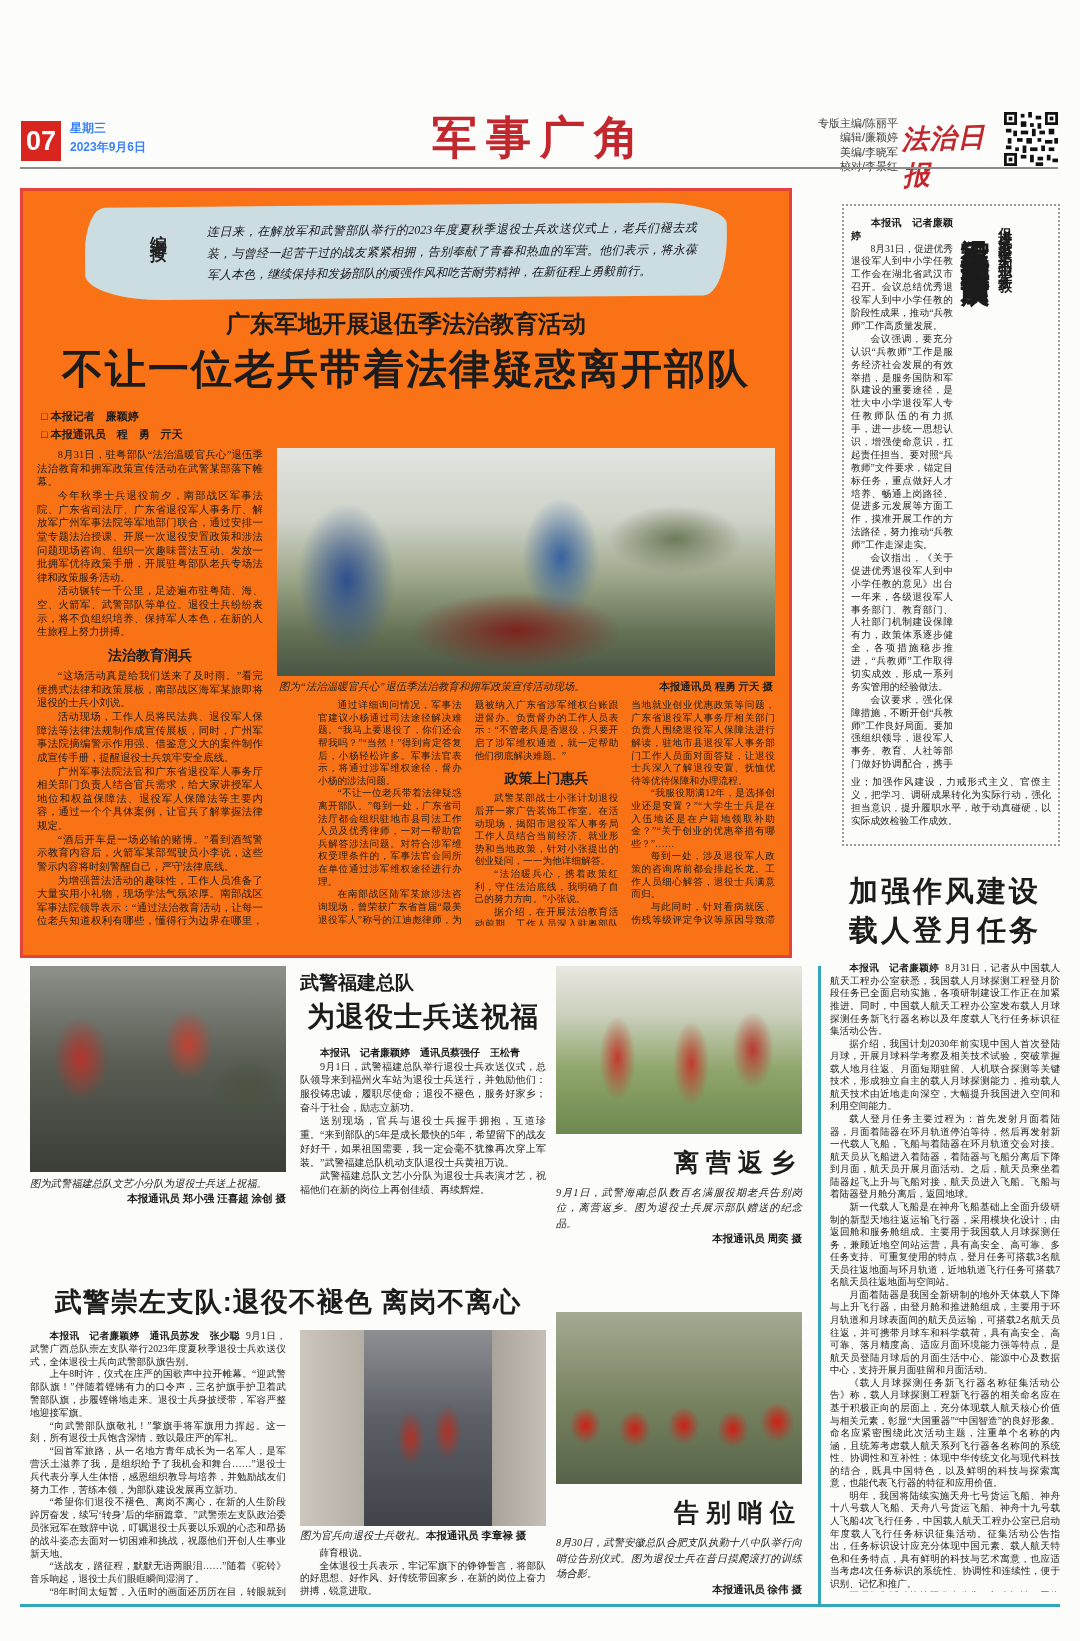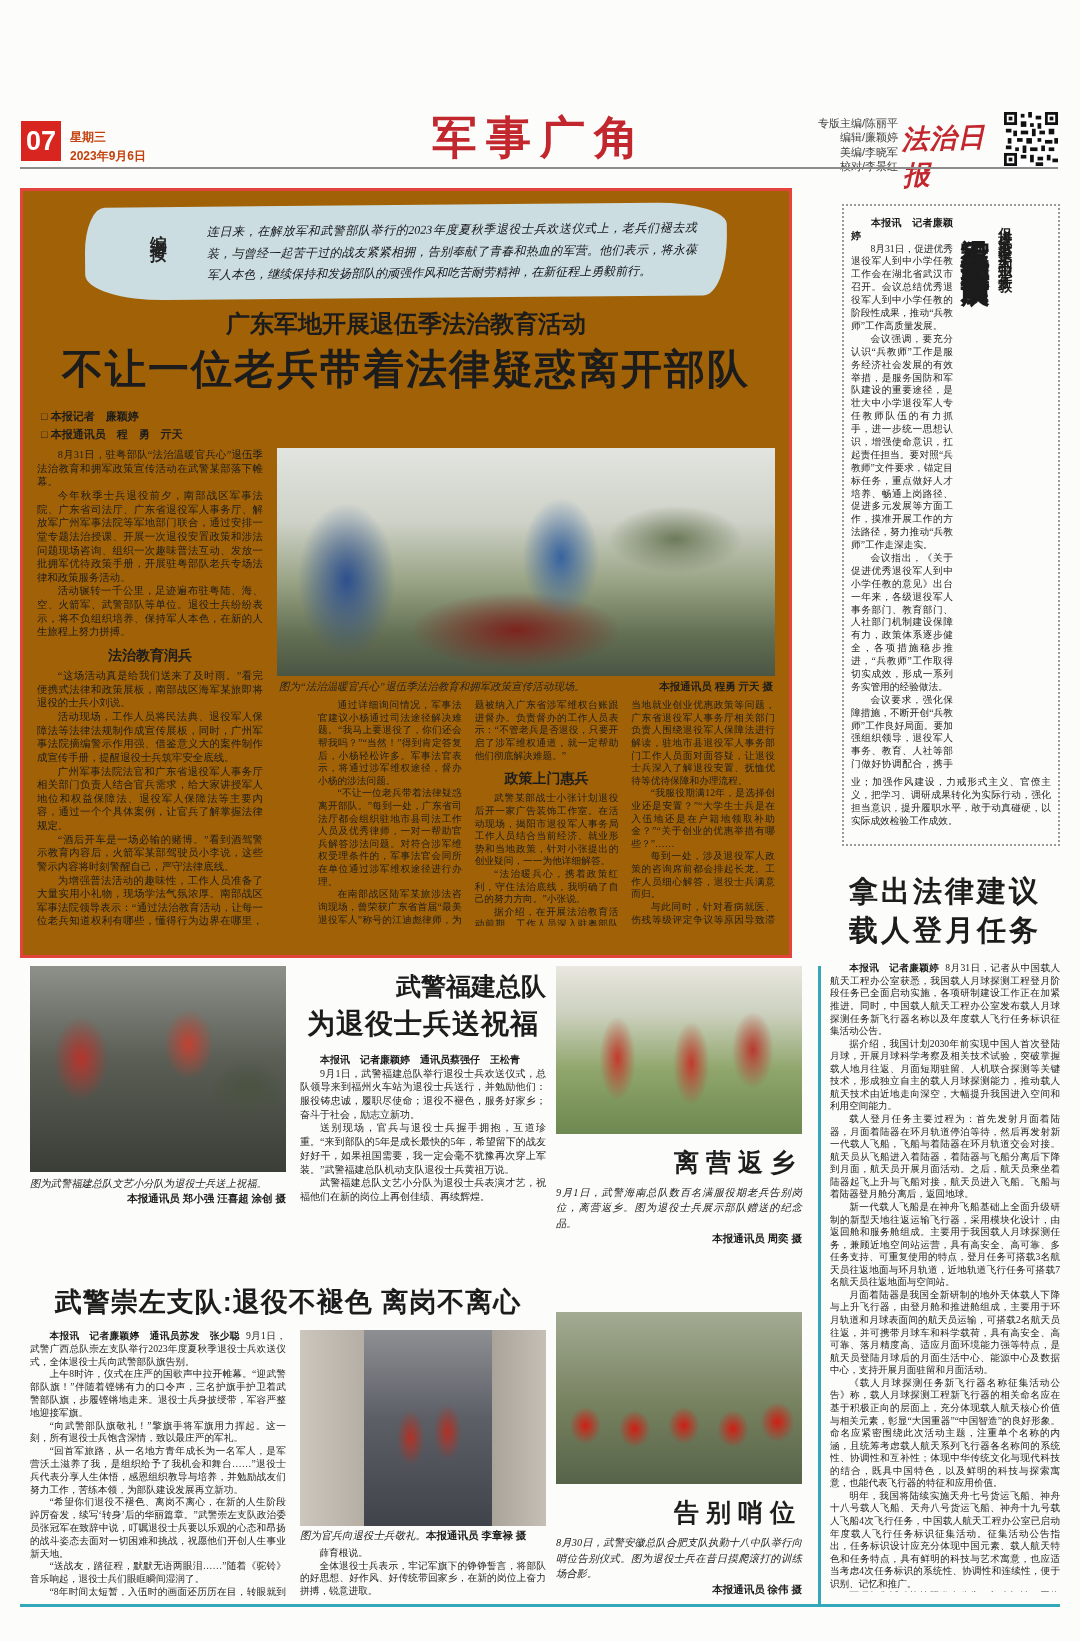--- a/index.html
+++ b/index.html
@@ -2,33 +2,33 @@
 <html><head>
 <meta charset="utf-8">
 <style>
   html,body{margin:0;padding:0;background:#e9e9e7;}
   .page{position:relative;width:1080px;height:1641px;background:#fcfcfb;margin:0 auto;overflow:hidden;
         font-family:"Liberation Serif","DejaVu Serif",serif;color:#1c1c1c;}
   
   .pagenum{position:absolute;left:21px;top:121px;width:40px;height:40px;background:#d8251f;color:#fff;
            font-family:"Liberation Sans","DejaVu Sans",sans-serif;font-weight:900;font-size:27px;
            display:flex;align-items:center;justify-content:center;}
-  .daybox{position:absolute;left:70px;top:128px;font-family:"Liberation Sans","DejaVu Sans",sans-serif;
-          font-size:12px;font-weight:700;color:#c2410c;line-height:1.55;}
+  .daybox{position:absolute;left:70px;top:119px;font-family:"Liberation Sans","DejaVu Sans",sans-serif;
+          font-size:12px;font-weight:700;color:#3b82f6;line-height:1.55;}
   .section-title{position:absolute;left:340px;top:108px;width:400px;text-align:center;color:#c1272d;
           font-family:"Liberation Sans","DejaVu Sans",sans-serif;font-weight:900;font-size:45px;letter-spacing:9px;}
   .credits{position:absolute;left:752px;top:116px;width:146px;text-align:right;
           font-family:"Liberation Sans","DejaVu Sans",sans-serif;font-size:11px;color:#444;line-height:1.3;}
   .masthead{position:absolute;left:902px;top:120px;width:104px;color:#c1272d;font-weight:900;font-size:27px;
           font-style:italic;letter-spacing:1px;transform:rotate(-2deg);font-family:"Liberation Serif","DejaVu Serif",serif;}
   .qr{position:absolute;left:1004px;top:112px;width:54px;height:54px;}
   .hrule{position:absolute;left:20px;top:167px;width:1038px;height:2px;background:#8d8d8d;}
   
   .featured{position:absolute;left:20px;top:188px;width:772px;height:770px;border:3px solid #e2433a;
-            box-sizing:border-box;padding:10px 14px;overflow:hidden;background:#a16207;}
+            box-sizing:border-box;padding:10px 14px;overflow:hidden;background:#f97316;}
   .note{position:relative;width:642px;margin:4px auto 0;background:#cbdde0;min-height:84px;
         border-radius:20px 70px 24px 80px/45px 22px 60px 26px;transform:rotate(-.5deg);
         padding:15px 30px 13px 122px;box-sizing:border-box;}
   .note-label{position:absolute;left:62px;top:14px;writing-mode:vertical-rl;font-weight:700;font-size:17px;
         letter-spacing:5px;font-family:"Liberation Sans","DejaVu Sans",sans-serif;color:#222;}
   .note-text{font-size:12px;line-height:1.8;font-style:italic;text-align:justify;color:#15151a;}
   .kicker{text-align:center;font-family:"Liberation Sans","DejaVu Sans",sans-serif;font-weight:700;
         font-size:24px;margin-top:10px;}
   .headline{text-align:center;font-family:"Liberation Sans","DejaVu Sans",sans-serif;font-weight:900;
         font-size:41px;letter-spacing:2px;margin-top:2px;}
@@ -55,21 +55,21 @@
   .fujian-photo-block{position:absolute;left:30px;top:966px;width:256px;}
   .fujian-photo{height:206px;background:
      radial-gradient(40px 60px at 20% 45%,#b5342c 0%,rgba(181,52,44,0) 70%),
      radial-gradient(36px 50px at 62% 38%,#c04233 0%,rgba(192,66,51,0) 70%),
      radial-gradient(50px 40px at 85% 60%,#4a5240 0%,rgba(74,82,64,0) 75%),
      linear-gradient(180deg,#8e918a 0%,#5a5e55 45%,#3a3e37 100%);}
   .block-cap{font-size:10.3px;font-style:italic;line-height:1.5;margin-top:4px;text-align:justify;}
   .block-credit{font-size:10.5px;font-weight:700;font-family:"Liberation Sans","DejaVu Sans",sans-serif;
      text-align:right;margin-top:1px;}
   .fujian-art{position:absolute;left:300px;top:970px;width:246px;}
-  .f-kicker{font-size:25px;font-weight:700;text-align:right;font-family:"Liberation Sans","DejaVu Sans",sans-serif;}
+  .f-kicker{font-size:19px;font-weight:700;text-align:left;font-family:"Liberation Sans","DejaVu Sans",sans-serif;}
   .f-headline{font-size:28px;font-weight:900;text-align:center;letter-spacing:1px;margin:2px 0 10px;
      font-family:Liberation Serif, serif;}
   .art-body{font-size:10px;line-height:1.37;text-align:justify;}
   .art-body p{margin:0;text-indent:2em;}
   .byline-line{font-family:"Liberation Sans","DejaVu Sans",sans-serif;font-weight:700;font-size:10px;
      text-indent:2em;margin:0 0 1px;}
   .byline-inline{font-family:"Liberation Sans","DejaVu Sans",sans-serif;font-weight:700;padding-right:6px;}
   .right-photos{position:absolute;left:556px;top:966px;width:246px;}
   .rp-photo1{height:168px;background:
      radial-gradient(26px 60px at 25% 55%,#c23a2e 0%,rgba(194,58,46,0) 70%),
@@ -312,21 +312,21 @@
           </div>
       </div>
       <div class="tb-headline">退役军人事务部推动『兵教师』工作高质量发展</div>
       <div class="tb-kicker">促进优秀退役军人到中小学任教</div>
     </div>
     <div class="tb-tail">业；加强作风建设，力戒形式主义、官僚主义，把学习、调研成果转化为实际行动，强化担当意识，提升履职水平，敢于动真碰硬，以实际成效检验工作成效。</div>
   </div>
 
   <div class="moon">
     <div class="moon-headline">
-      <div>拿出法律建议</div>
+      <div>加强作风建设</div>
       <div>载人登月任务</div>
     </div>
     <div class="moon-body">
       <p><span class="byline-inline">本报讯　记者廉颖婷</span><span>8月31日，记者从中国载人航天工程办公室获悉，我国载人月球探测工程登月阶段任务已全面启动实施，各项研制建设工作正在加紧推进。同时，中国载人航天工程办公室发布载人月球探测任务新飞行器名称以及年度载人飞行任务标识征集活动公告。</span></p>
       <div>
           <p>据介绍，我国计划2030年前实现中国人首次登陆月球，开展月球科学考察及相关技术试验，突破掌握载人地月往返、月面短期驻留、人机联合探测等关键技术，形成独立自主的载人月球探测能力，推动载人航天技术由近地走向深空，大幅提升我国进入空间和利用空间能力。</p>
           <p>载人登月任务主要过程为：首先发射月面着陆器，月面着陆器在环月轨道停泊等待，然后再发射新一代载人飞船，飞船与着陆器在环月轨道交会对接。航天员从飞船进入着陆器，着陆器与飞船分离后下降到月面，航天员开展月面活动。之后，航天员乘坐着陆器起飞上升与飞船对接，航天员进入飞船。飞船与着陆器登月舱分离后，返回地球。</p>
           <p>新一代载人飞船是在神舟飞船基础上全面升级研制的新型天地往返运输飞行器，采用模块化设计，由返回舱和服务舱组成。主要用于我国载人月球探测任务，兼顾近地空间站运营，具有高安全、高可靠、多任务支持、可重复使用的特点，登月任务可搭载3名航天员往返地面与环月轨道，近地轨道飞行任务可搭载7名航天员往返地面与空间站。</p>
           <p>月面着陆器是我国全新研制的地外天体载人下降与上升飞行器，由登月舱和推进舱组成，主要用于环月轨道和月球表面间的航天员运输，可搭载2名航天员往返，并可携带月球车和科学载荷，具有高安全、高可靠、落月精度高、适应月面环境能力强等特点，是航天员登陆月球后的月面生活中心、能源中心及数据中心，支持开展月面驻留和月面活动。</p>
           <p>《载人月球探测任务新飞行器名称征集活动公告》称，载人月球探测工程新飞行器的相关命名应在基于积极正向的层面上，充分体现载人航天核心价值与相关元素，彰显“大国重器”“中国智造”的良好形象。命名应紧密围绕此次活动主题，注重单个名称的内涵，且统筹考虑载人航天系列飞行器各名称间的系统性、协调性和互补性；体现中华传统文化与现代科技的结合，既具中国特色，以及鲜明的科技与探索寓意，也能代表飞行器的特征和应用价值。</p>

